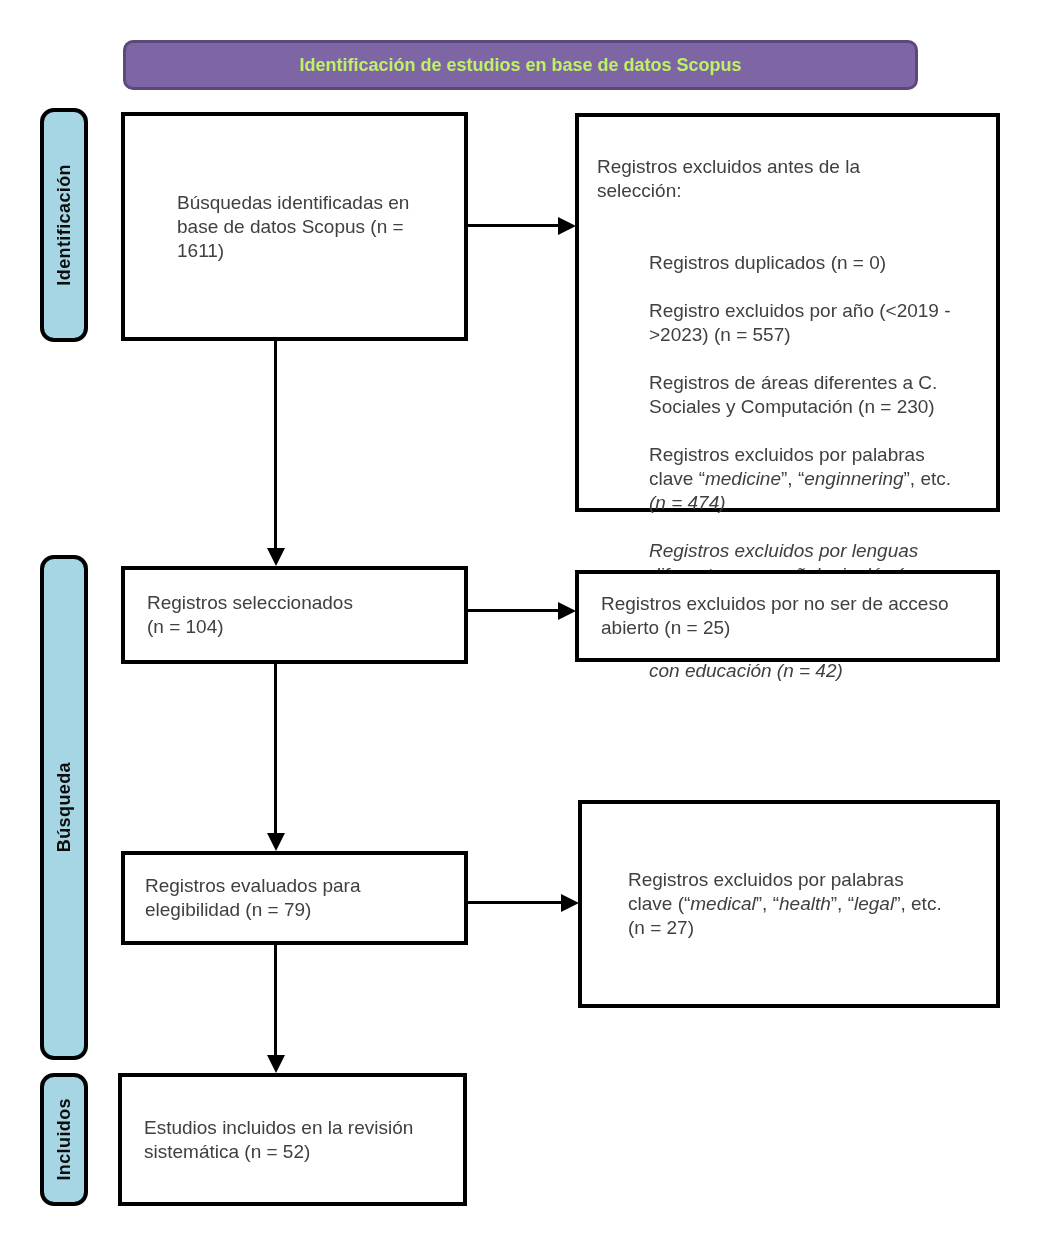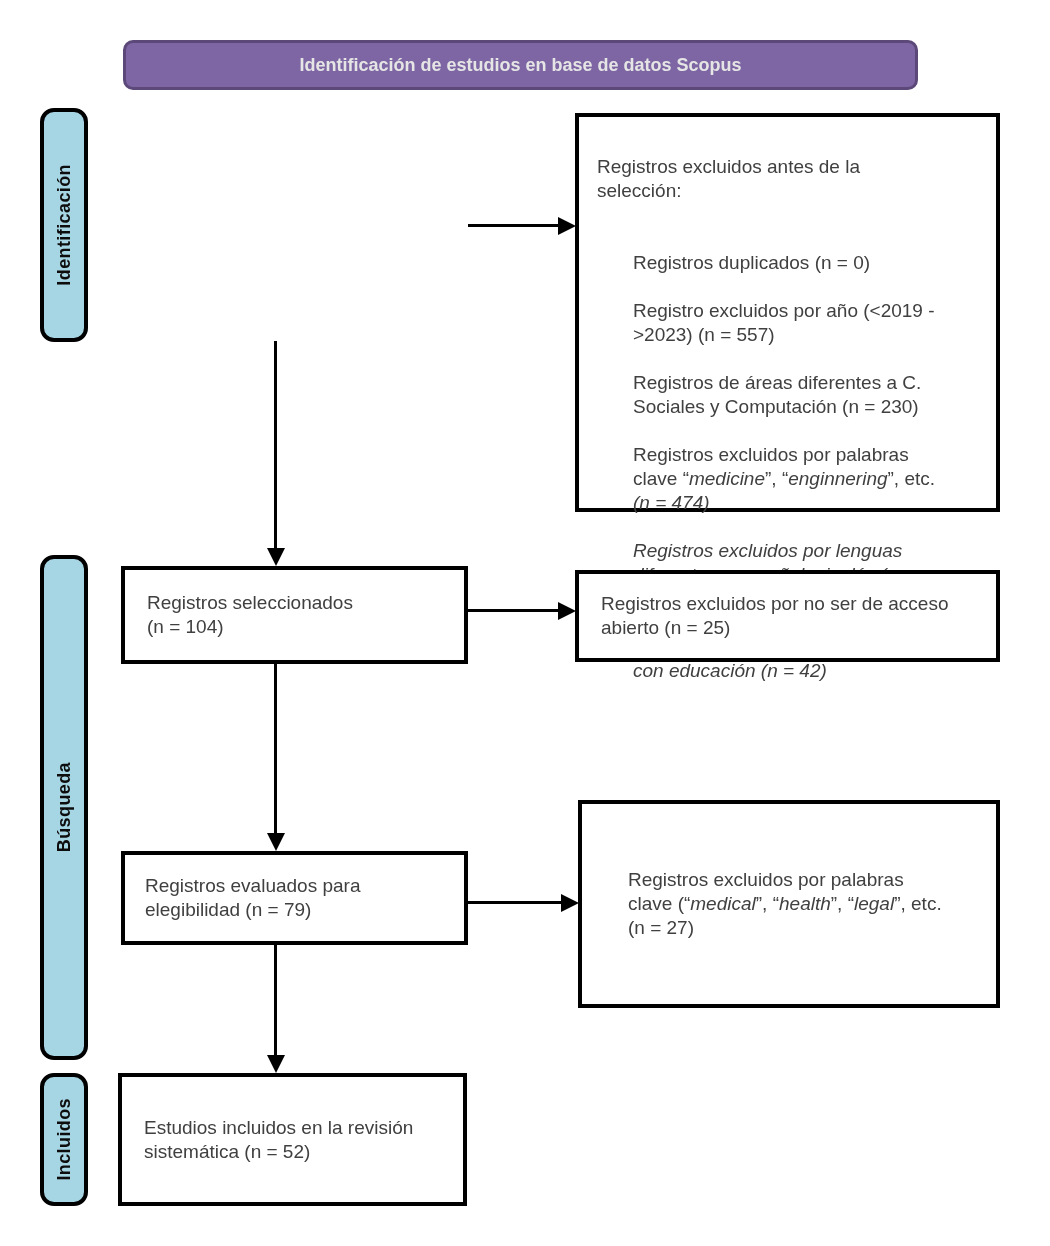--- a/index.html
+++ b/index.html
@@ -14,21 +14,21 @@
     background:#ffffff;
     overflow:hidden;
   }
   
   .banner {
     position:absolute; left:123px; top:40px; width:795px; height:50px;
     background:var(--header-fill,#7d66a3);
     border:3px solid var(--header-border,#5d4979);
     border-radius:10px;
     display:flex; align-items:center; justify-content:center;
-    font-weight:bold; font-size:18px; color:#e5e5e5;
+    font-weight:bold; font-size:18px; color:#bef264;
   }
   
   .stage {
     position:absolute; left:40px; width:48px;
     background:var(--stage-fill,#a6d5e4);
     border:4px solid #000;
     border-radius:14px;
     display:flex; align-items:center; justify-content:center;
   }
   .stage span {
@@ -42,21 +42,21 @@
   
   .box {
     position:absolute; background:#fff;
     border:4px solid var(--box-border,#000);
     font-size:19px; line-height:24px; color:#404040;
     white-space:pre-line;
   }
   .vcenter { display:flex; align-items:center; }
   #box-identified { left:121px; top:112px; width:347px; height:229px; padding-left:52px; padding-right:6px; }
   #box-excl-before { left:575px; top:113px; width:425px; height:399px; padding:14px 12px 0 18px; }
-  #box-excl-before .itemlist { margin-left:36px; }
+  #box-excl-before .itemlist { margin-left:52px; }
   #box-selected   { left:121px; top:566px; width:347px; height:98px;  padding-left:22px; padding-right:10px; }
   #box-excl-open  { left:575px; top:570px; width:425px; height:92px;  padding-left:22px; padding-right:12px; }
   #box-evaluated  { left:121px; top:851px; width:347px; height:94px;  padding-left:20px; padding-right:6px; }
   #box-excl-kw    { left:578px; top:800px; width:422px; height:208px; padding-left:46px; padding-right:6px; }
   #box-included   { left:118px; top:1073px; width:349px; height:133px; padding-left:22px; padding-right:6px; }
   
   .aline { position:absolute; background:#000; }
   .ahead-right {
     position:absolute; width:0; height:0;
     border-top:9px solid transparent; border-bottom:9px solid transparent;
@@ -80,20 +80,25 @@
   <div class="stage" id="stage-identification">
     <span>Identificación</span>
   </div>
   <div class="stage" id="stage-search">
     <span>Búsqueda</span>
   </div>
   <div class="stage" id="stage-included">
     <span>Incluidos</span>
   </div>
 
+  <div class="box vcenter" id="box-identified">
+    <span>Búsquedas identificadas en
+base de datos Scopus (n =
+1611)</span>
+  </div>
 
   <div class="box" id="box-excl-before">
     <div>Registros excluidos antes de la
 selección:</div>
     <div class="itemlist">
       <div><span>Registros duplicados (n = 0)</span></div>
       <div><span>Registro excluidos por año (&lt;2019 -
 &gt;2023) (n = 557)</span></div>
       <div><span>Registros de áreas diferentes a C.
 Sociales y Computación (n = 230)</span></div>

